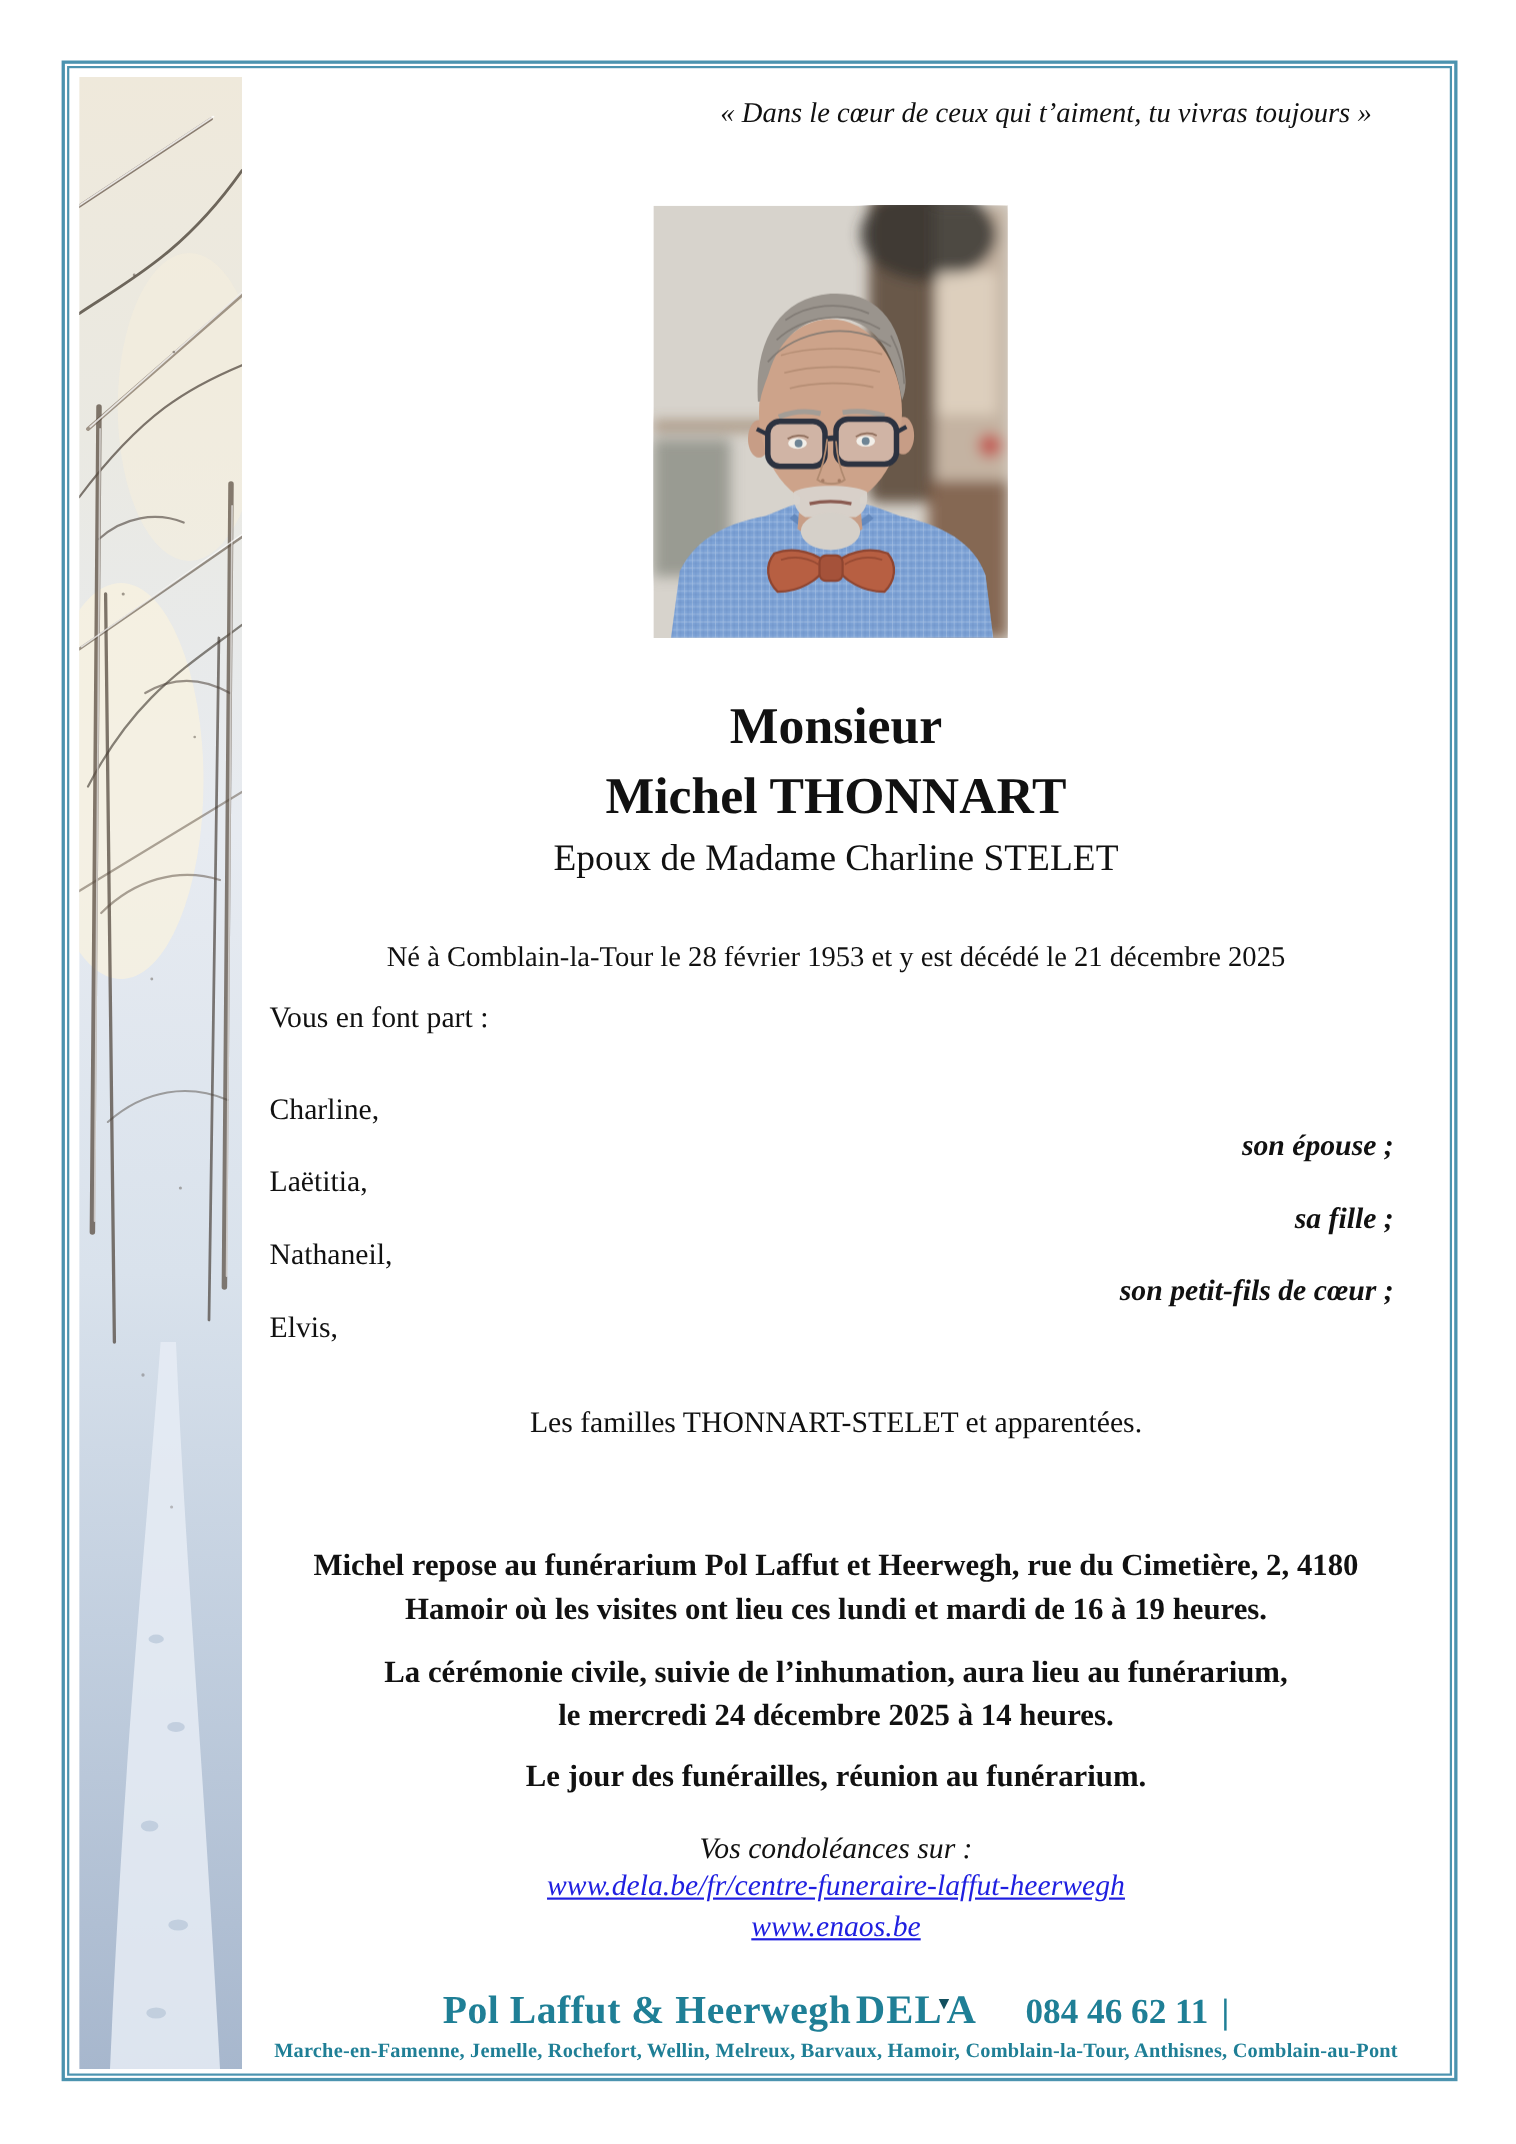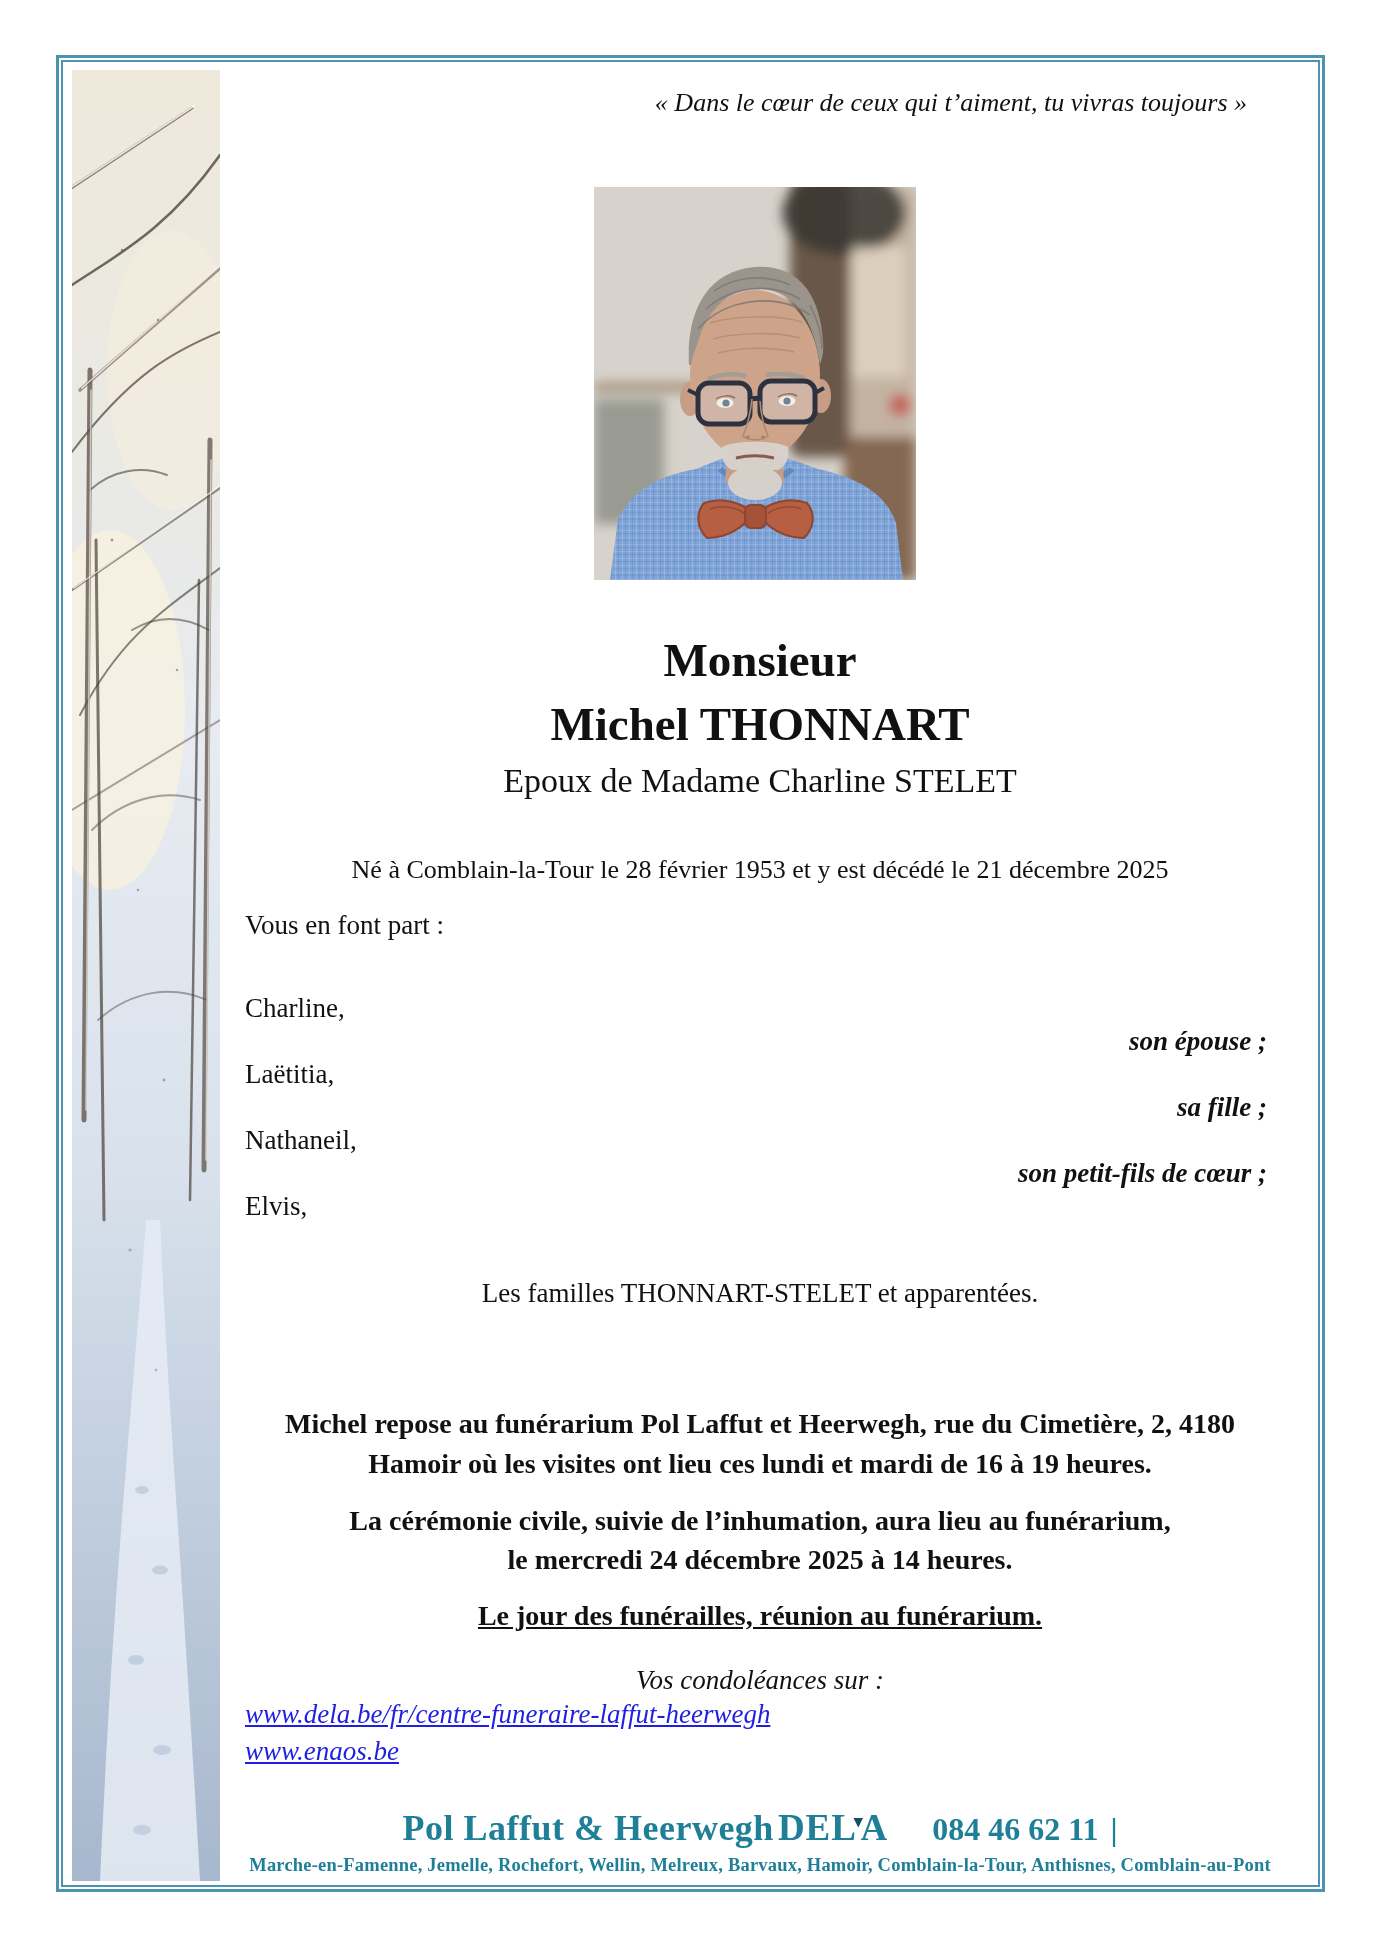--- a/index.html
+++ b/index.html
@@ -37,24 +37,24 @@
   .relatives{top:992px;font-size:27px;}
   .rel-line{height:33px;line-height:33px;}
   .rel-name{text-align:left;}
   .rel-relation{text-align:right;padding-right:8px;font-weight:700;font-style:italic;}
 
   .families{top:1276px;font-size:27px;line-height:34px;text-align:center;}
 
   .para-bold{text-align:center;font-weight:700;font-size:28px;line-height:40px;}
   .visitation{top:1404px;}
   .ceremony{top:1501px;line-height:39px;}
-  .funeral-day{top:1596px;text-decoration:underline;}
+  .funeral-day{top:1596px;}
 
   .condolences{top:1663px;text-align:center;font-style:italic;font-size:27px;line-height:34px;}
-  .links{top:1696px;font-style:italic;font-size:27px;}
+  .links{top:1696px;text-align:center;font-style:italic;font-size:27px;}
   .links a{display:block;line-height:37px;color:var(--link-blue);text-decoration:underline;}
 
   .footer{top:1806px;color:var(--footer-teal);}
   .footer-main{display:flex;justify-content:center;align-items:baseline;gap:44px;}
   .brand{font-size:36px;font-weight:700;letter-spacing:0.5px;}
   .brand-dela{font-size:37px;font-weight:700;letter-spacing:1px;}
   .dela-mark{font-size:17px;vertical-align:13px;margin:0 -3px;color:#13505f;}
   .contact{font-size:32px;font-weight:700;display:flex;gap:12px;align-items:baseline;}
   .footer-cities{margin-top:6px;text-align:center;font-size:18.5px;font-weight:700;letter-spacing:0.2px;}
 </style>

